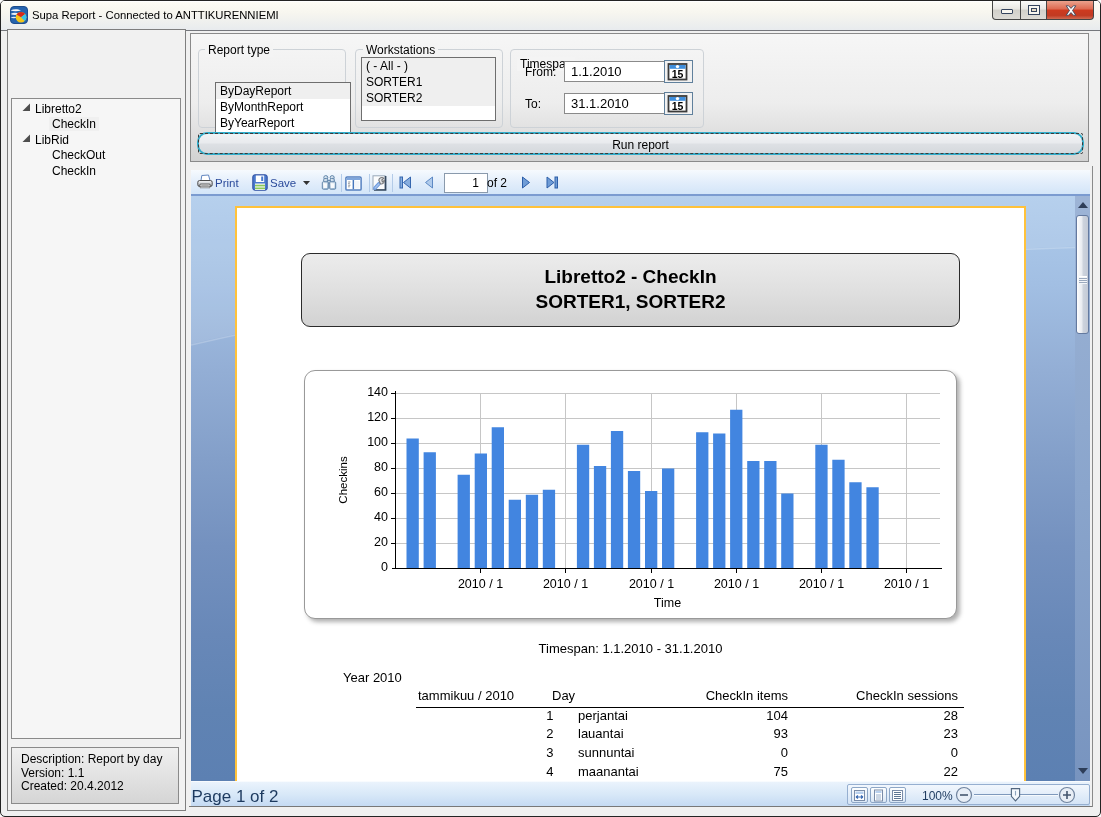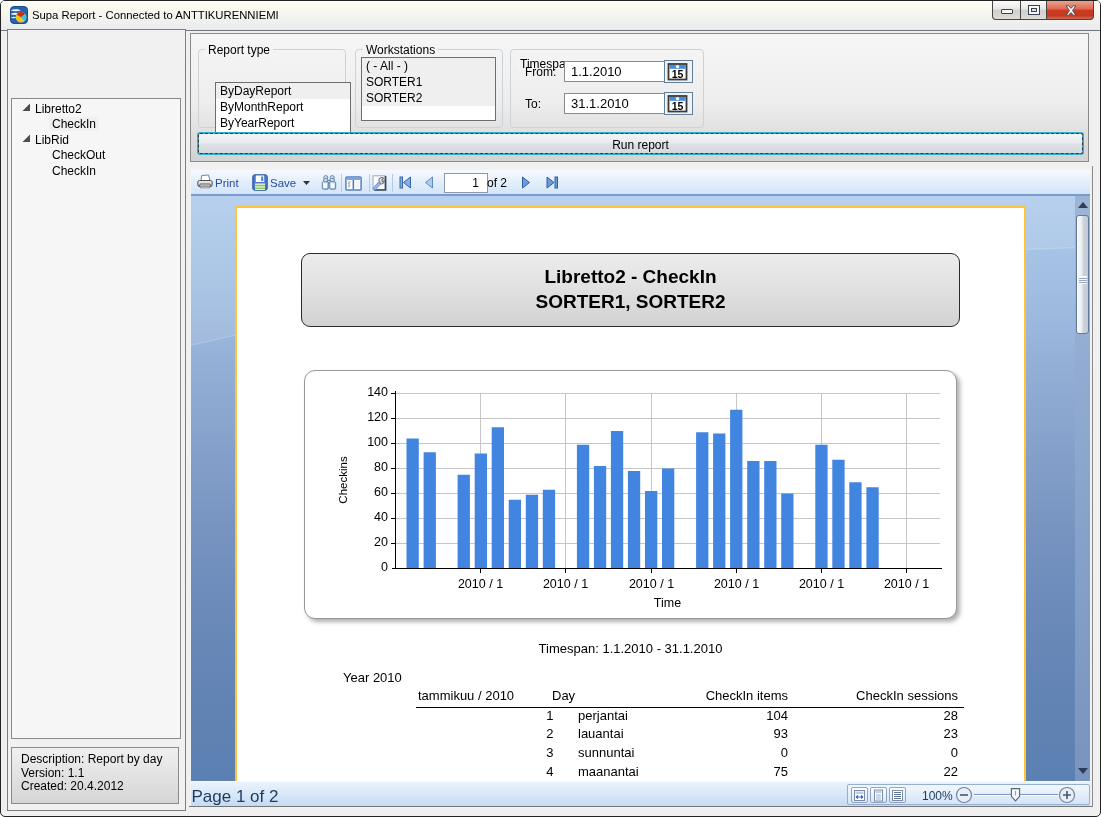--- a/index.html
+++ b/index.html
@@ -21,21 +21,21 @@
   .treetxt{position:absolute;font-size:12px;color:#000;}
   
   #toppanel{position:absolute;left:189px;top:32px;width:899px;height:129px;border:1px solid #8a8a8a;box-sizing:border-box;background:linear-gradient(180deg,#f6f6f6 0%,#ededed 55%,#d2d2d2 100%);}
   .grpbox{position:absolute;border:1px solid #cdd2d7;border-radius:4px;}
   .grplabel{position:absolute;font-size:12px;color:#000;background:#f4f4f4;padding:0 3px;}
   .listbox{position:absolute;background:#fff;border:1px solid #6e6e6e;font-size:12px;}
   .lbrow{height:16px;line-height:16px;padding-left:4px;white-space:nowrap;}
   .sel{background:#efefef;}
   .datefield{position:absolute;width:104px;height:19px;border:1px solid #8a8a8a;background:#fff;font-size:13px;line-height:20px;padding-left:6px;}
   .calbtn{position:absolute;width:29px;height:23px;border:1px solid #60809c;box-sizing:border-box;background:#f1f1f1;}
-  #runbtn{position:absolute;left:6px;top:98px;width:887px;height:23px;border:2px solid #34adca;border-radius:3px;background:linear-gradient(180deg,#f1f3f5 0%,#e9ebee 45%,#dde0e4 55%,#d5d9dd 100%);box-sizing:border-box;}
+  #runbtn{position:absolute;left:6px;top:98px;width:887px;height:23px;border:2px solid #34adca;border-radius:10px;background:linear-gradient(180deg,#f1f3f5 0%,#e9ebee 45%,#dde0e4 55%,#d5d9dd 100%);box-sizing:border-box;}
   #runbtn .dash{position:absolute;left:-1px;top:-1px;right:-1px;bottom:-1px;border:1px dashed #3a3a3a;border-radius:2px;}
   #runbtn .txt{position:absolute;width:100%;text-align:center;top:4px;font-size:12px;color:#000;}
   
   #viewer{position:absolute;left:189px;top:165px;width:903px;height:641px;background:#f1f1f1;border-right:1px solid #8a8a8a;box-sizing:border-box;}
   #toolbar{position:absolute;left:1px;top:4px;width:899px;height:24px;background:linear-gradient(180deg,#f6fafe 0%,#e3eefb 50%,#d3e5f8 100%);border-bottom:2px solid #7b9bd0;box-sizing:content-box;}
   .tbtext{position:absolute;font-size:11.5px;color:#2b4b9b;top:7px;}
   #content{position:absolute;left:1px;top:30px;width:899px;height:585px;background:linear-gradient(180deg,#aecbeb 0%,#a2bfe3 15%,#93aed5 30%,#839fc9 45%,#7491bf 60%,#6888b8 75%,#6083b3 88%,#5c80b2 100%);overflow:hidden;}
   #page{position:absolute;left:44px;top:10px;width:787px;height:573px;background:#fff;border:2px solid #ffc23b;box-sizing:content-box;}
   #titlebox{position:absolute;left:64px;top:45px;width:659px;height:74px;border:1.5px solid #2b2b2b;border-radius:9px;background:linear-gradient(180deg,#ececec 0%,#e0e0e0 50%,#d2d2d2 100%);box-sizing:border-box;}
   #titlebox .l1{position:absolute;width:100%;text-align:center;top:13px;font-size:19px;line-height:20.8px;font-weight:bold;color:#000;}

